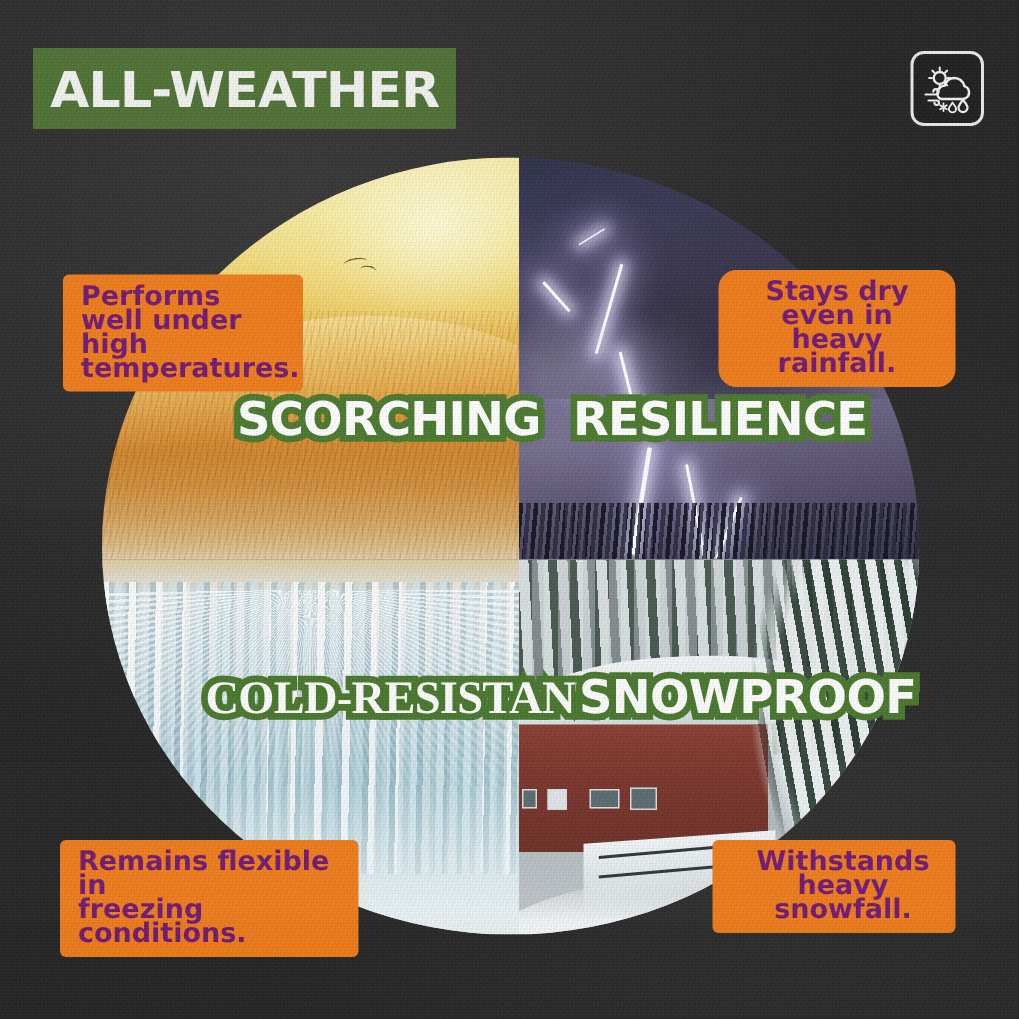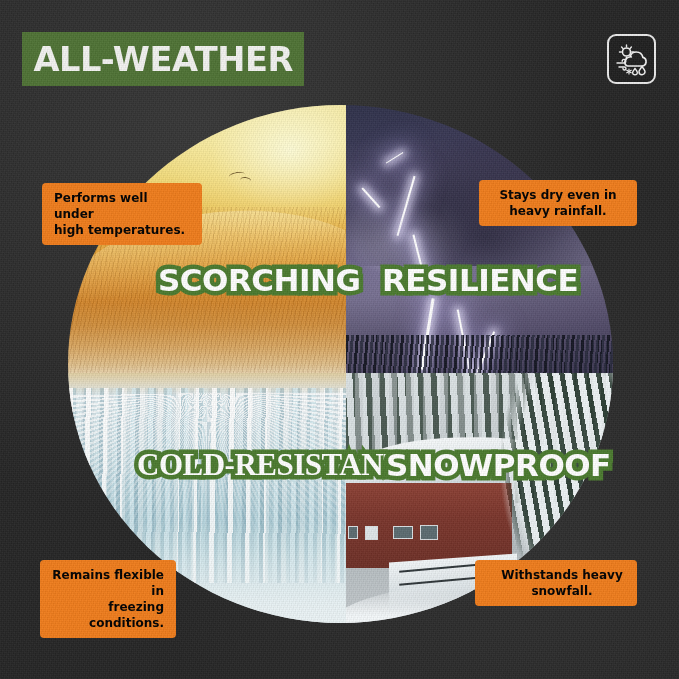--- a/index.html
+++ b/index.html
@@ -267,32 +267,32 @@
   #title-rainproof { left: 382px; top: 262px; }
   #title-cold      { left: 137px; top: 447px; font-family: Liberation Serif, serif; }
   #title-snow      { left: 386px; top: 447px; }
 
   
   .callout {
     position: absolute;
     z-index: 25;
     background: #ef7c1b;
     border-radius: 4px;
-    color: #000000;
+    color: #701a75;
     font-family: "DejaVu Sans", sans-serif;
     font-weight: 700;
-    font-size: 12px;
+    font-size: 18px;
     line-height: 16px;
     padding: 7px 12px;
     text-align: center;
     white-space: pre-line;
   }
   #callout-hot  { left: 42px;  top: 183px; width: 160px; text-align: left; }
-  #callout-rain { left: 479px; top: 180px; width: 158px; }
-  #callout-cold { left: 40px;  top: 560px; width: 136px; text-align: right; }
+  #callout-rain { left: 479px; top: 180px; width: 158px; border-radius: 12px; }
+  #callout-cold { left: 40px;  top: 560px; width: 199px; text-align: left; }
   #callout-snow { left: 475px; top: 560px; width: 162px; padding-left: 24px; }
 </style>
 </head>
 <body>
 
 <div id="stage">
 
   <div id="header">
 
     <div id="title-green">

